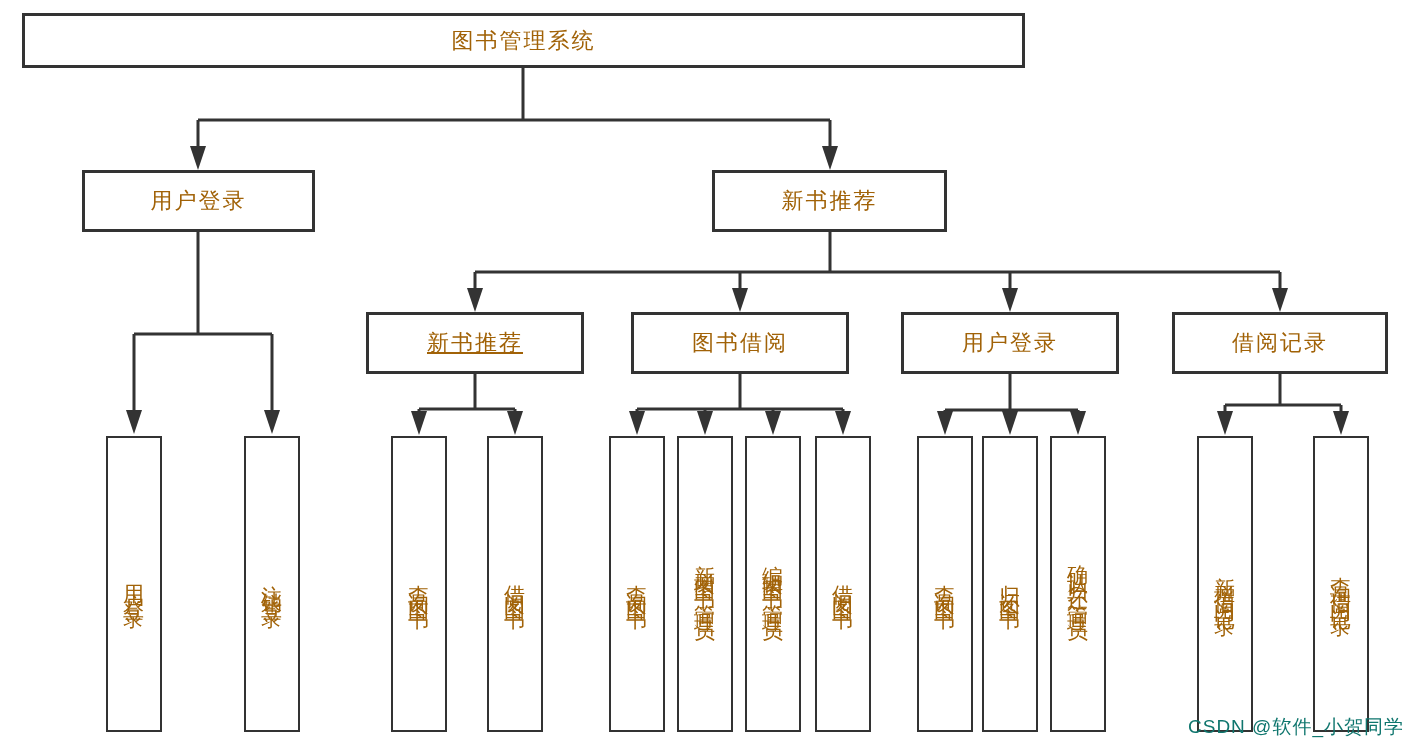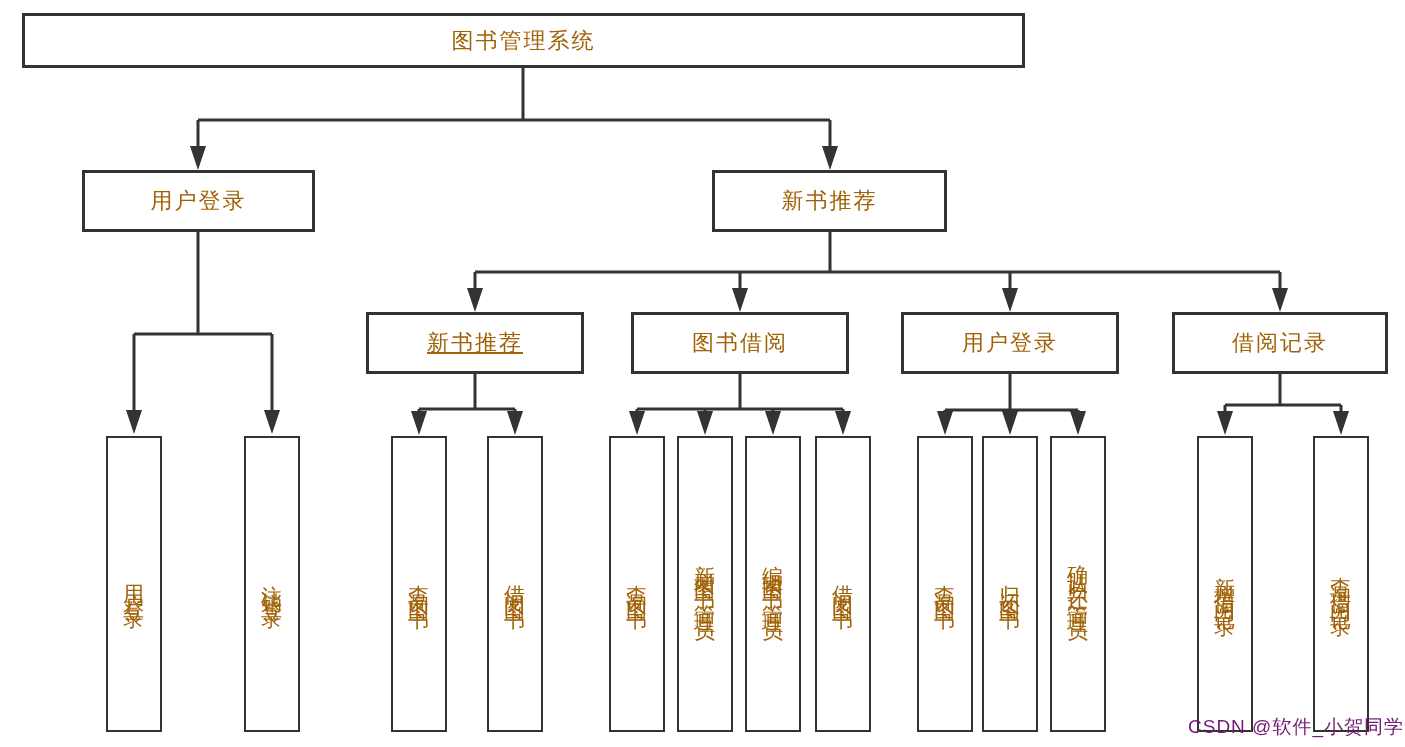--- a/index.html
+++ b/index.html
@@ -49,21 +49,21 @@
   .lf-bb-borrow{left:815px;}
   .lf-cb-query{left:917px;}
   .lf-cb-return{left:982px;}
   .lf-cb-confirm{left:1050px;}
   .lf-br-add{left:1197px;}
   .lf-br-query{left:1313px;}
   .watermark{
     position:absolute;
     left:1188px;top:714px;
     font-size:19px;
-    color:#701a75;
+    color:#0f766e;
     letter-spacing:1px;
     white-space:nowrap;
   }
 </style>
 </head>
 <body>
 
 <div class="stage">
 
   <svg class="connectors" viewBox="0 0 1405 747" xmlns="http://www.w3.org/2000/svg" fill="none" stroke="#333333" stroke-width="3">

